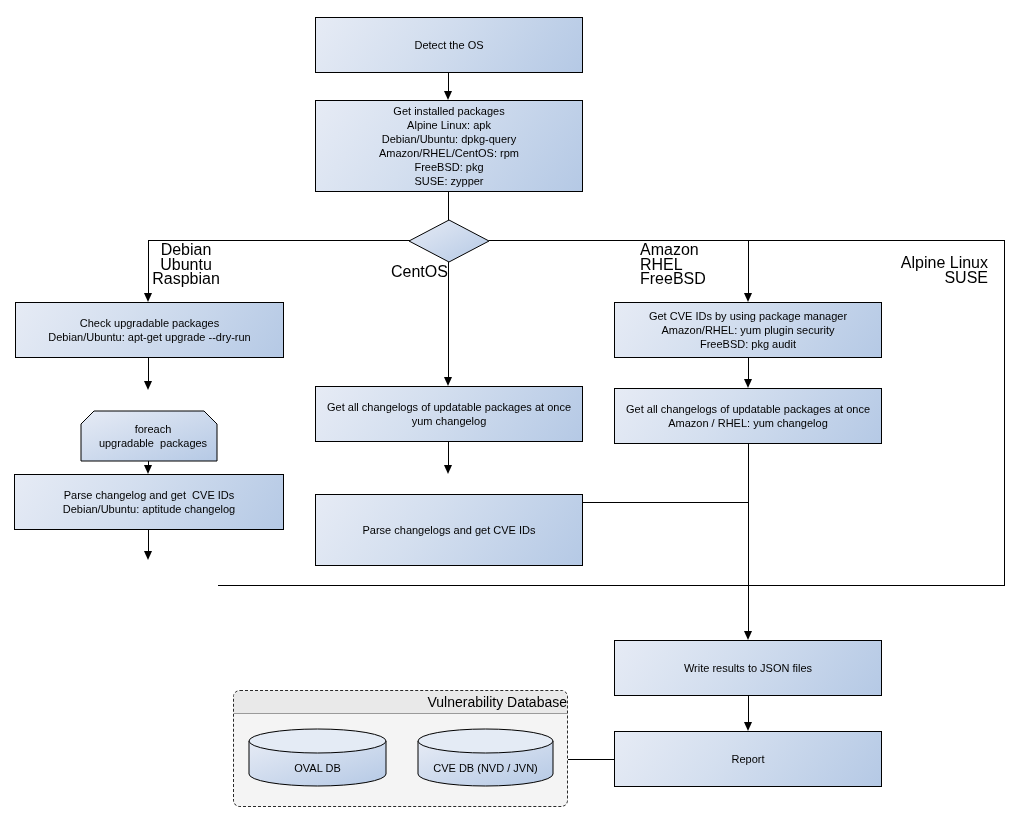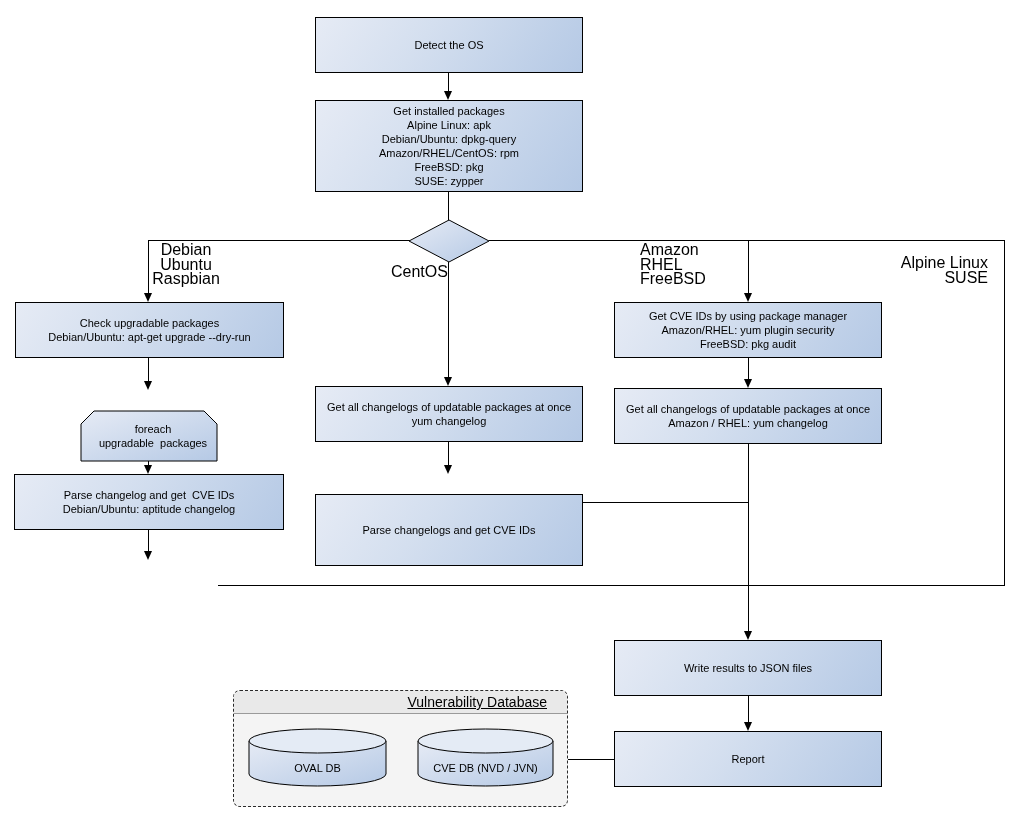--- a/index.html
+++ b/index.html
@@ -39,21 +39,21 @@
     border-left:4px solid transparent;border-right:4px solid transparent;
     border-top:9px solid var(--line-color);
   }
   #db-panel{
     position:absolute;left:233px;top:690px;width:335px;height:117px;box-sizing:border-box;
     border:1.5px dashed #2a2a2a;border-radius:7px;background:var(--db-panel-fill);
   }
   #db-header{
     height:22px;background:var(--db-header-fill);border-bottom:1px solid #9a9a9a;
     border-radius:6px 6px 0 0;display:flex;align-items:center;justify-content:flex-end;
-    padding-right:20px;font-size:14px;color:#000;text-decoration:underline;
+    padding-right:0;font-size:14px;color:#000;
   }
   .cyl-label{
     position:absolute;left:0;right:0;top:20px;bottom:0;
     display:flex;align-items:center;justify-content:center;
     font-size:11px;white-space:pre;color:#000;
   }
 </style>
 </head>
 <body>
 

